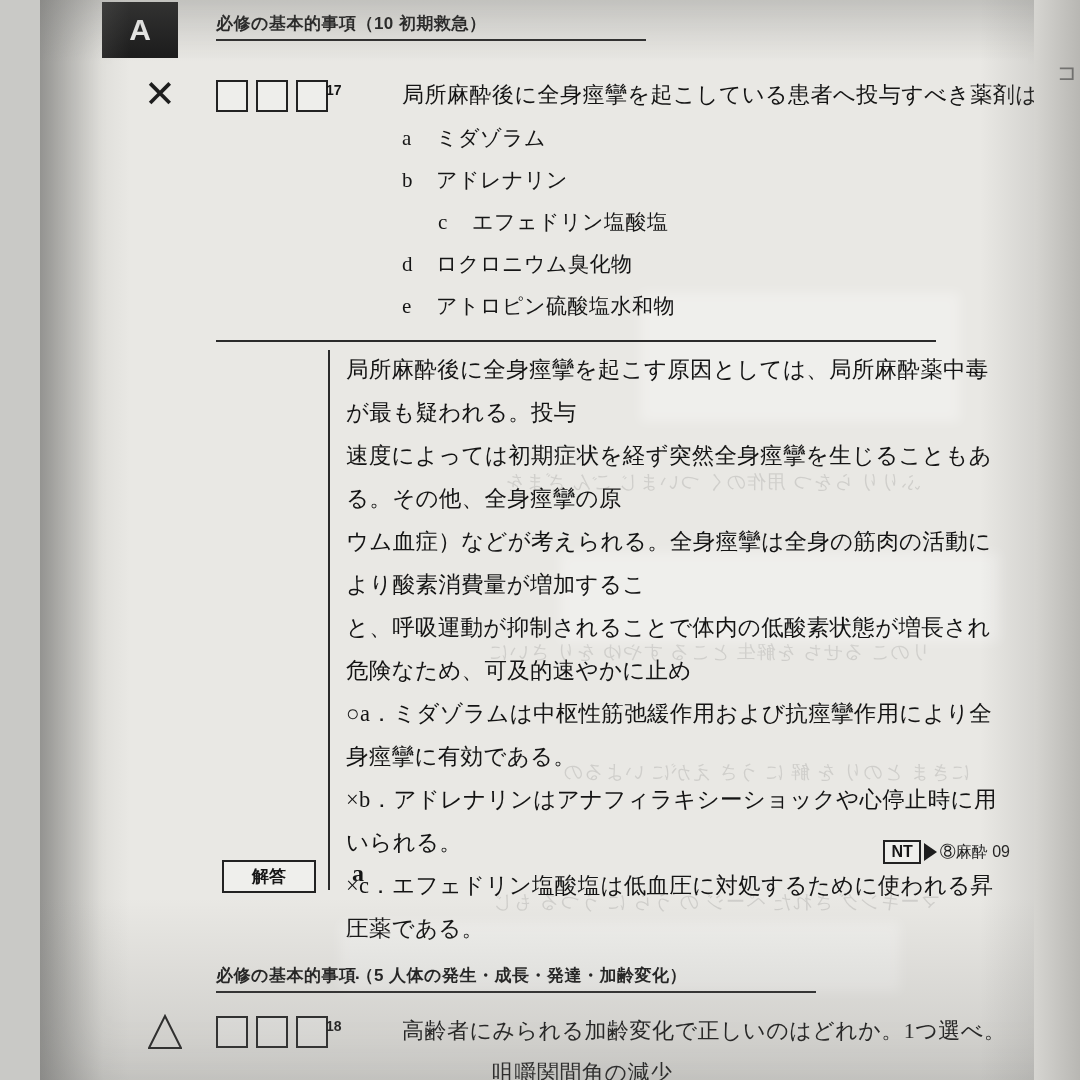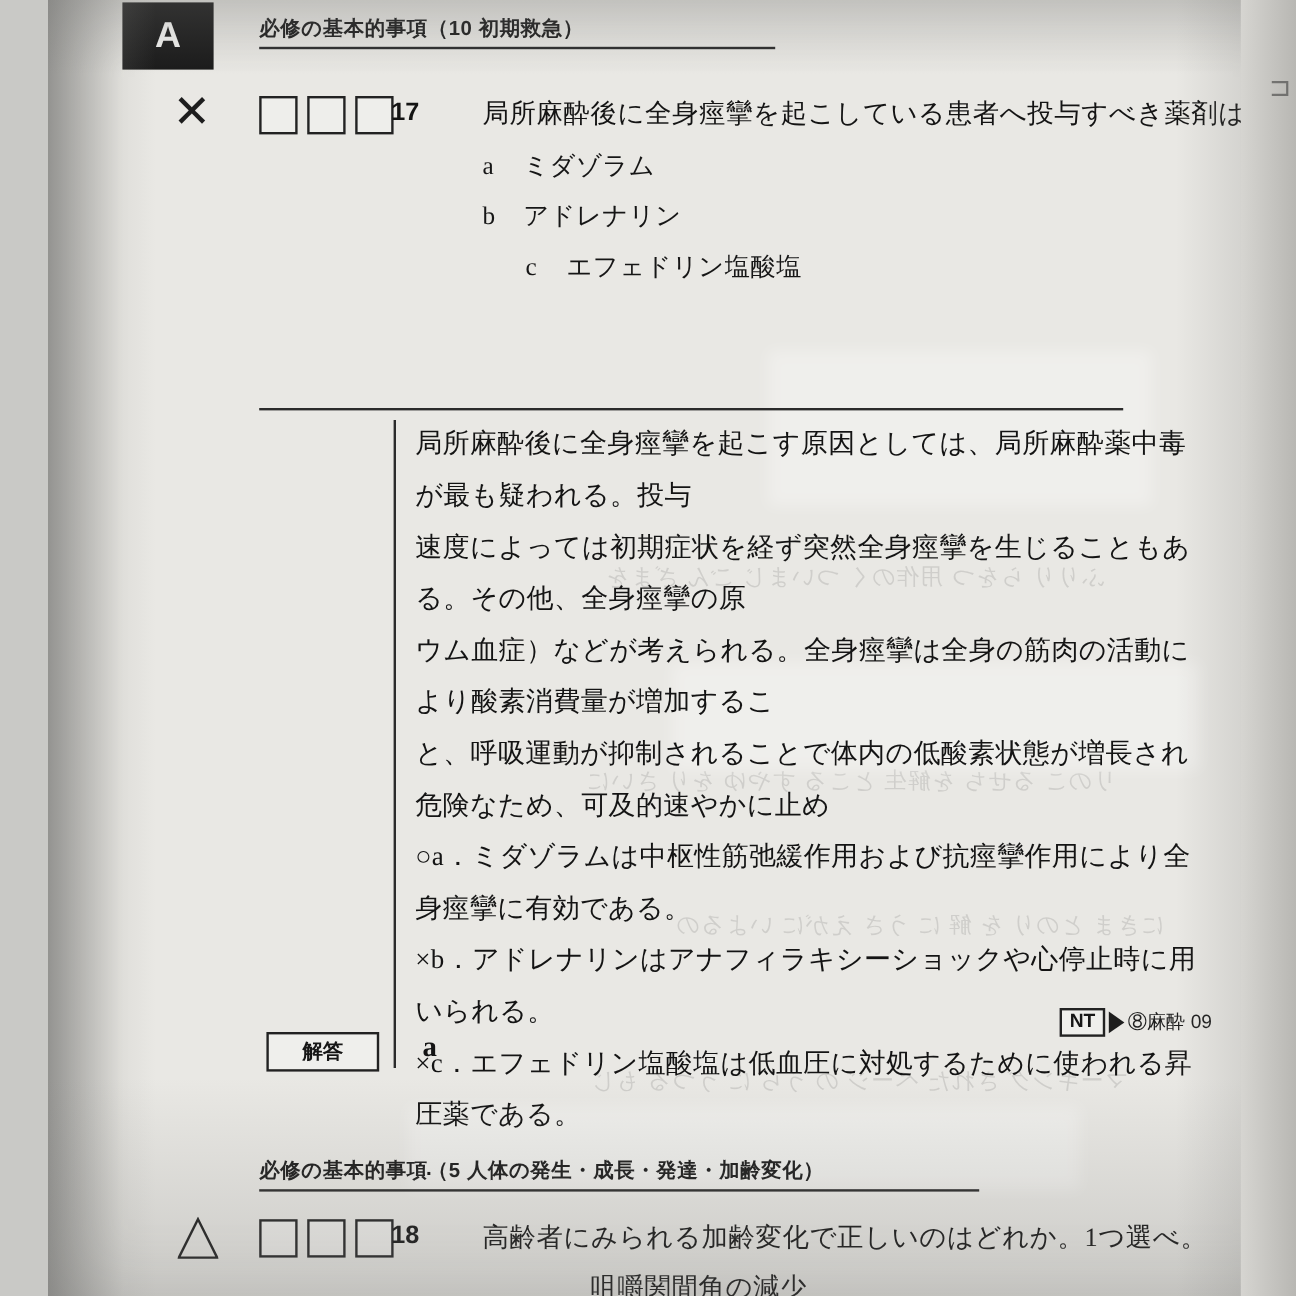--- a/index.html
+++ b/index.html
@@ -132,21 +132,21 @@
     width: 28px;
     height: 28px;
     border: 2px solid #222;
     background: rgba(255,255,255,0.25);
   }
 
   .qnum {
     position: absolute;
     font-family: "Liberation Sans", sans-serif;
     font-weight: bold;
-    font-size: 21px;
+    font-size: 14px;
     color: #141414;
   }
   .qtext {
     position: absolute;
     font-size: 22px;
     color: #141414;
     letter-spacing: 0.5px;
     white-space: nowrap;
   }
   .choice {
@@ -312,20 +312,26 @@
     <div class="qtext" style="left:362px; top:88px;">局所麻酔後に全身痙攣を起こしている患者へ投与すべき薬剤はどれか。1つ選べ。</div>
 
     <div class="choice" style="left:362px; top:132px;">
       <span class="lbl">a</span><span>ミダゾラム</span>
     </div>
     <div class="choice" style="left:362px; top:174px;">
       <span class="lbl">b</span><span>アドレナリン</span>
     </div>
     <div class="choice" style="left:362px; top:216px;margin-left:36px;">
       <span class="lbl">c</span><span>エフェドリン塩酸塩</span>
+    </div>
+    <div class="choice" style="left:362px; top:258px;">
+      <span class="lbl">d</span><span>ロクロニウム臭化物</span>
+    </div>
+    <div class="choice" style="left:362px; top:300px;">
+      <span class="lbl">e</span><span>アトロピン硫酸塩水和物</span>
     </div>
 
     <div class="hr-top" style="top:348px;"></div>
     <div class="vrule" style="top:358px; height:540px;"></div>
 
 
     <div class="expl" style="top:356px;">
       <p>局所麻酔後に全身痙攣を起こす原因としては、局所麻酔薬中毒が最も疑われる。投与</p>
       <p>速度によっては初期症状を経ず突然全身痙攣を生じることもある。その他、全身痙攣の原</p>
       <p>ウム血症）などが考えられる。全身痙攣は全身の筋肉の活動により酸素消費量が増加するこ</p>

